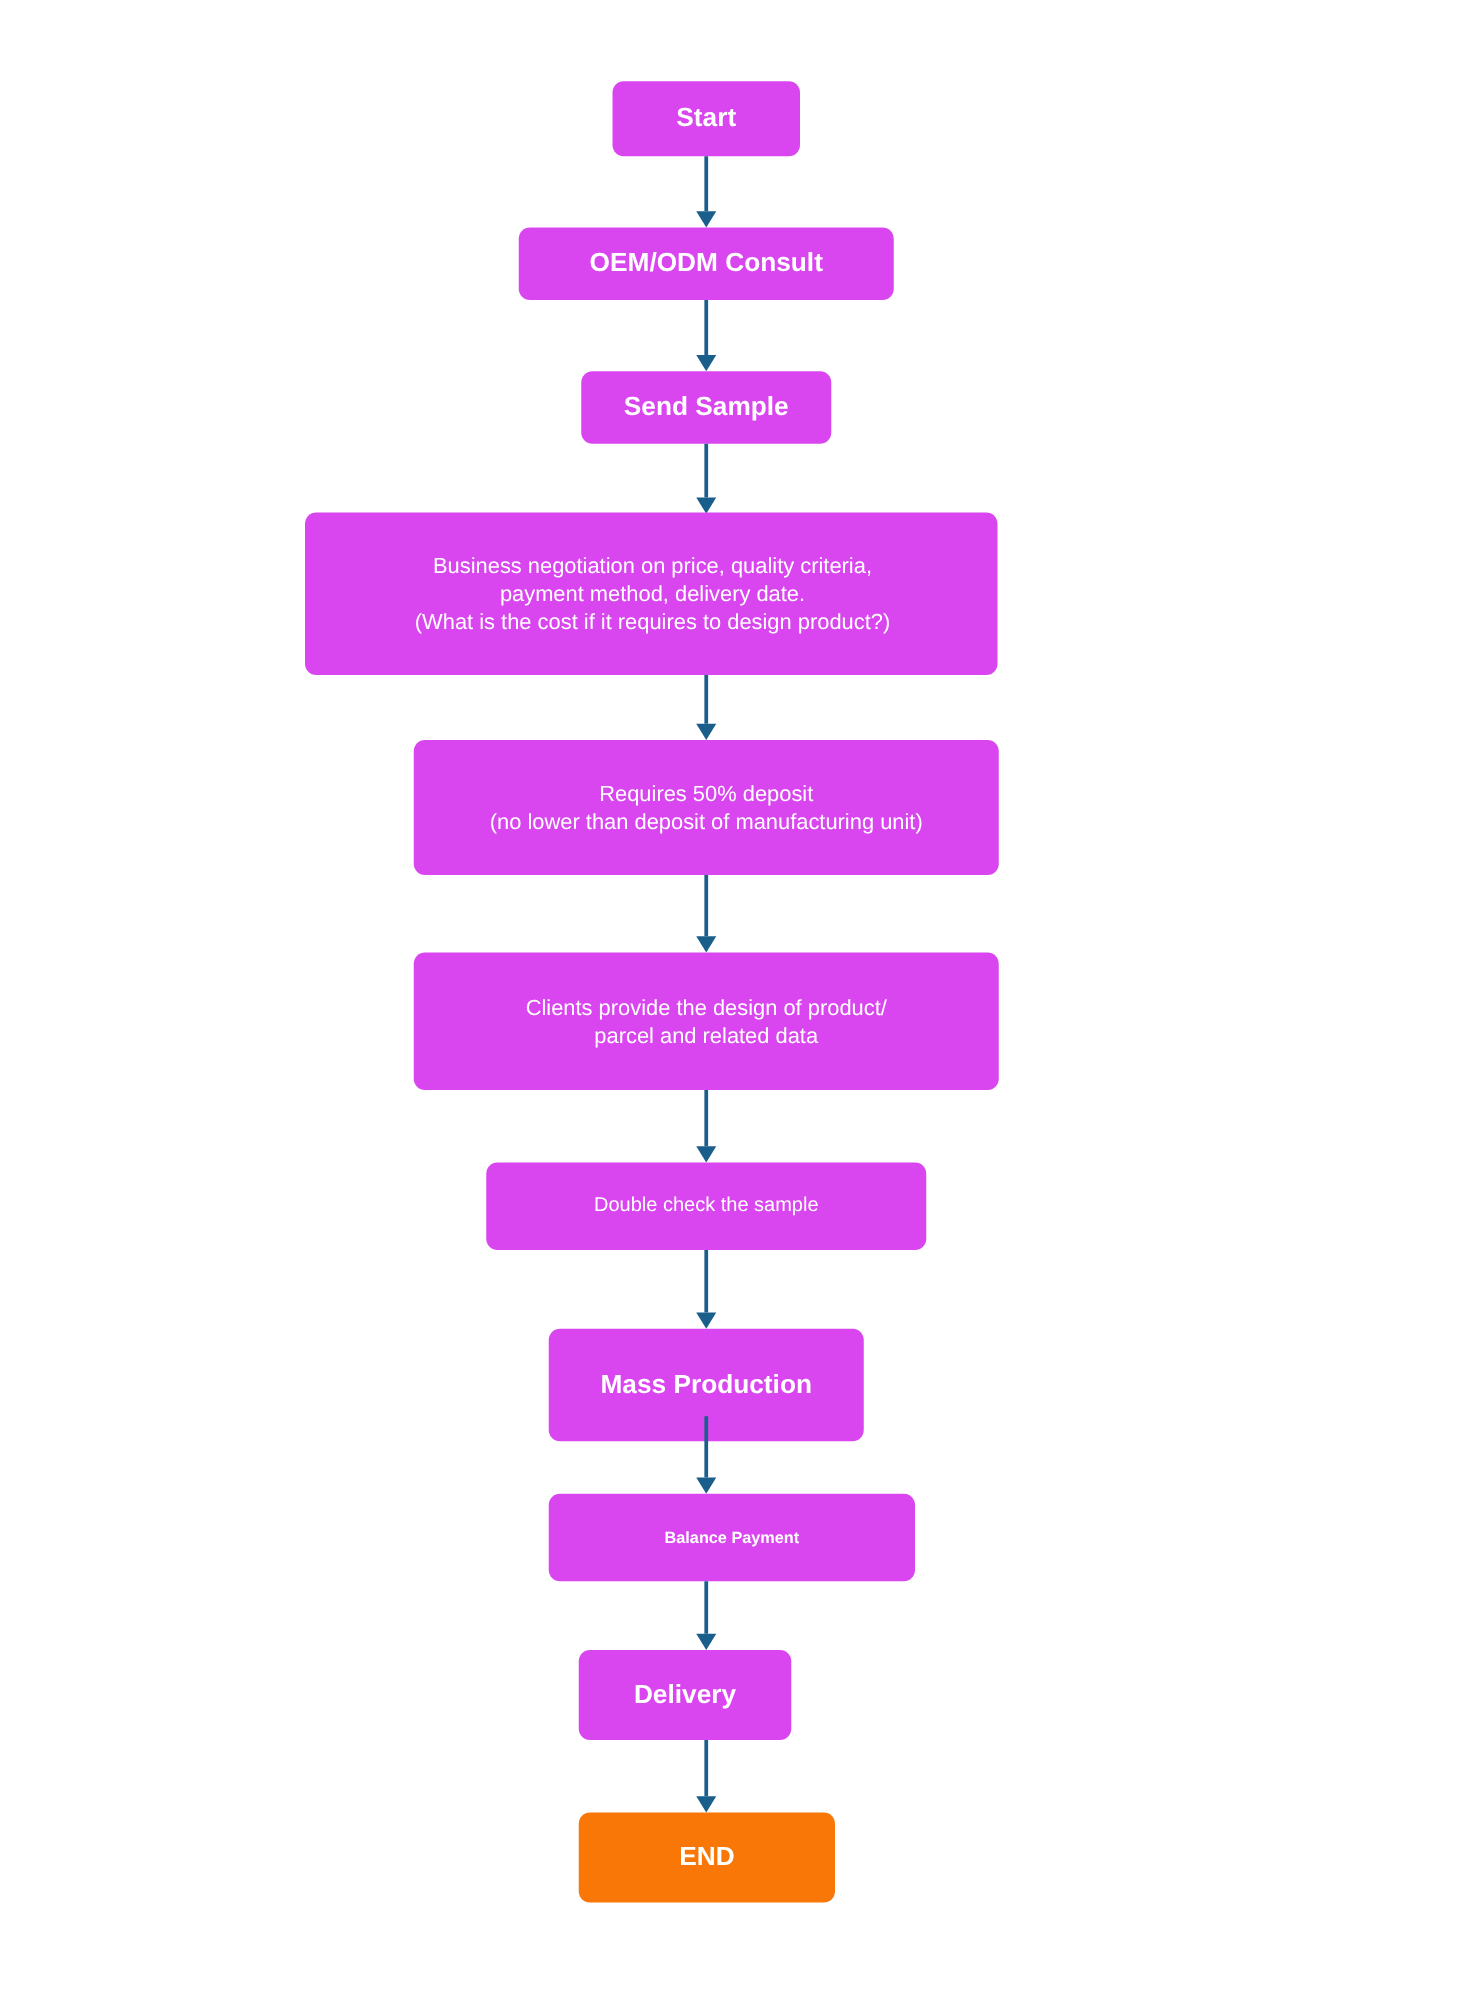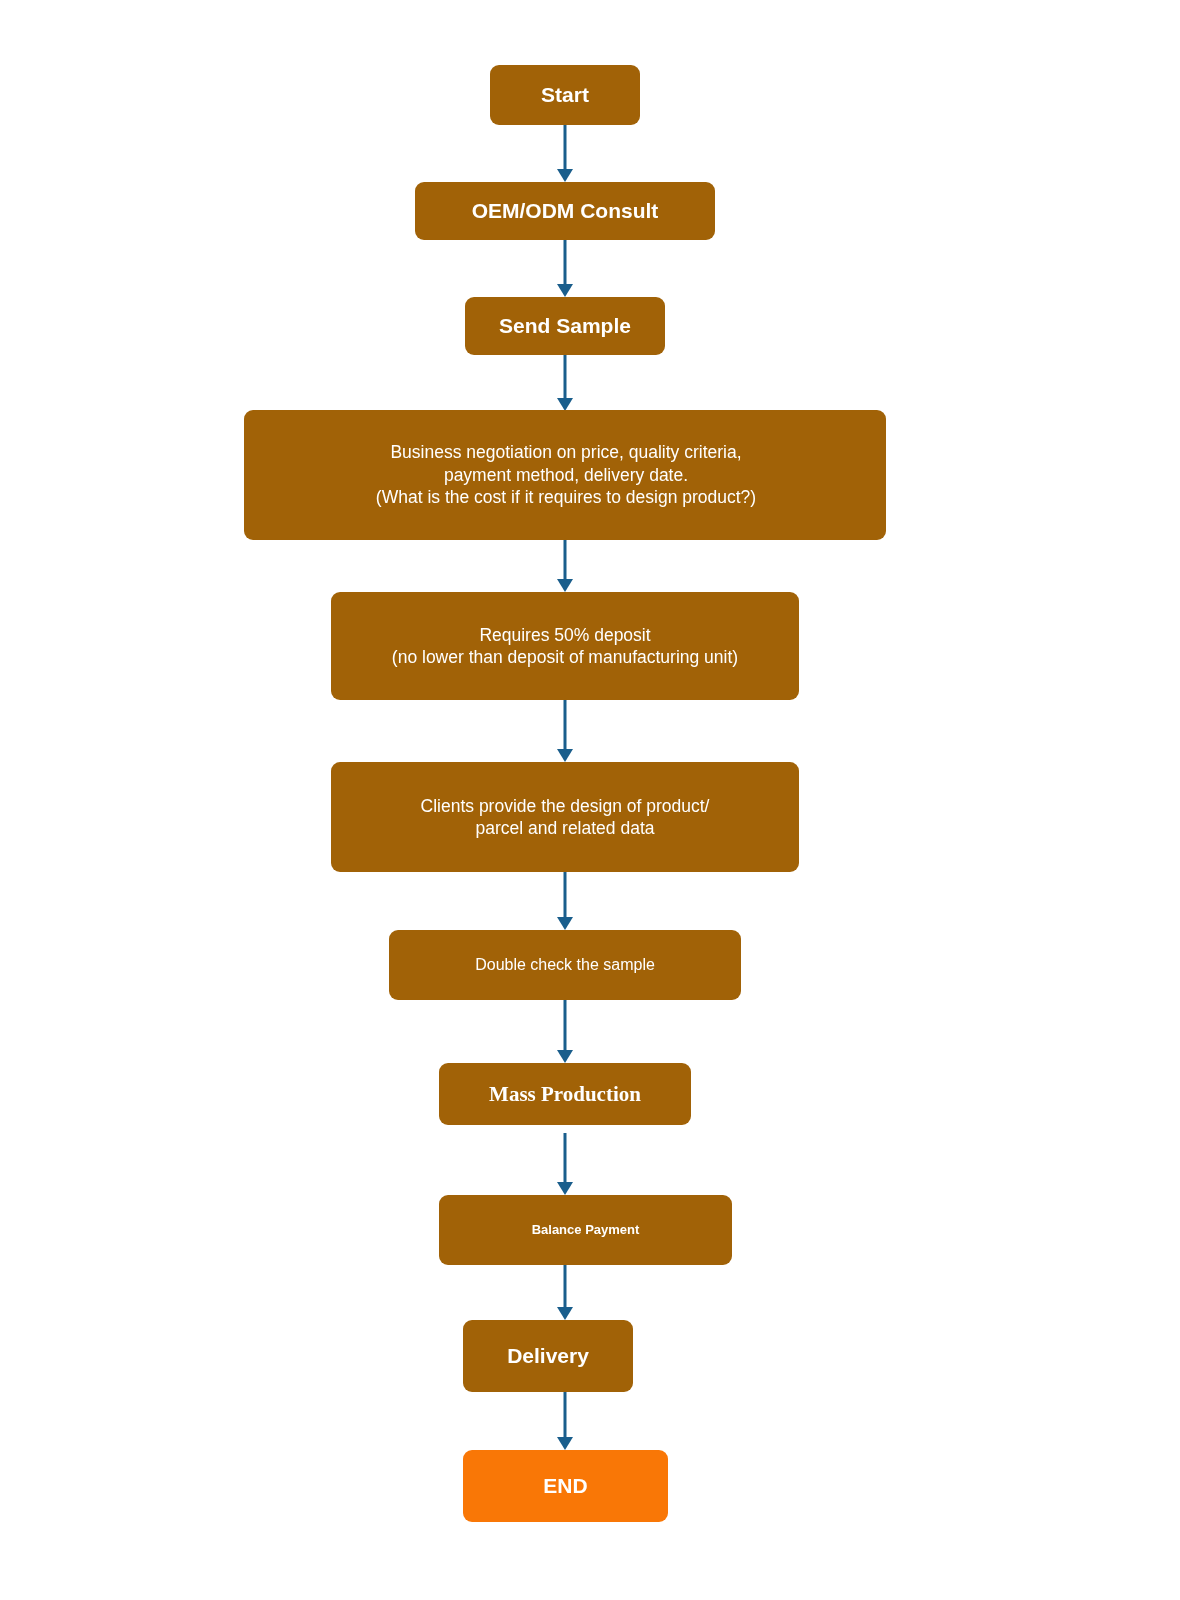--- a/index.html
+++ b/index.html
@@ -17,21 +17,21 @@
   #flowchart {
     position: relative;
     width: 1180px;
     height: 1600px;
     background: #ffffff;
   }
 
   .node {
     position: absolute;
     box-sizing: border-box;
-    background: #a16207;
+    background: #d946ef;
     border-radius: 9px;
     color: #ffffff;
     display: flex;
     align-items: center;
     justify-content: center;
     text-align: center;
     line-height: 1.28;
     padding: 4px 10px;
   }
 
@@ -100,21 +100,21 @@
 
   <div class="node bold" style="left:465px; top:297px; width:200px; height:58px; font-size:21px;">
     <span class="node-label">Send Sample</span>
   </div>
 
   <div class="arrow" style="left:554px; top:355px; height:56px;">
     <span class="shaft" style="height:43px;"></span>
     <span class="head"></span>
   </div>
 
-  <div class="node" style="left:244px; top:410px; width:642px; height:130px; font-size:17.5px;padding-left:12px;">
+  <div class="node" style="left:244px; top:410px; width:554px; height:130px; font-size:17.5px;padding-left:12px;">
     <span class="node-label">Business negotiation on price, quality criteria,
 payment method, delivery date.
 (What is the cost if it requires to design product?)</span>
   </div>
 
   <div class="arrow" style="left:554px; top:540px; height:52px;">
     <span class="shaft" style="height:39px;"></span>
     <span class="head"></span>
   </div>
 
@@ -140,21 +140,21 @@
 
   <div class="node" style="left:389px; top:930px; width:352px; height:70px; font-size:16px;">
     <span class="node-label">Double check the sample</span>
   </div>
 
   <div class="arrow" style="left:554px; top:1000px; height:63px;">
     <span class="shaft" style="height:50px;"></span>
     <span class="head"></span>
   </div>
 
-  <div class="node bold" style="left:439px; top:1063px; width:252px; height:62px; font-size:21px;font-family:Liberation Serif, serif;">
+  <div class="node bold" style="left:439px; top:1063px; width:252px; height:90px; font-size:21px;">
     <span class="node-label">Mass Production</span>
   </div>
 
   <div class="arrow" style="left:554px; top:1133px; height:62px;">
     <span class="shaft" style="height:49px;"></span>
     <span class="head"></span>
   </div>
 
   <div class="node bold" style="left:439px; top:1195px; width:293px; height:70px; font-size:13px;">
     <span class="node-label">Balance Payment</span>

